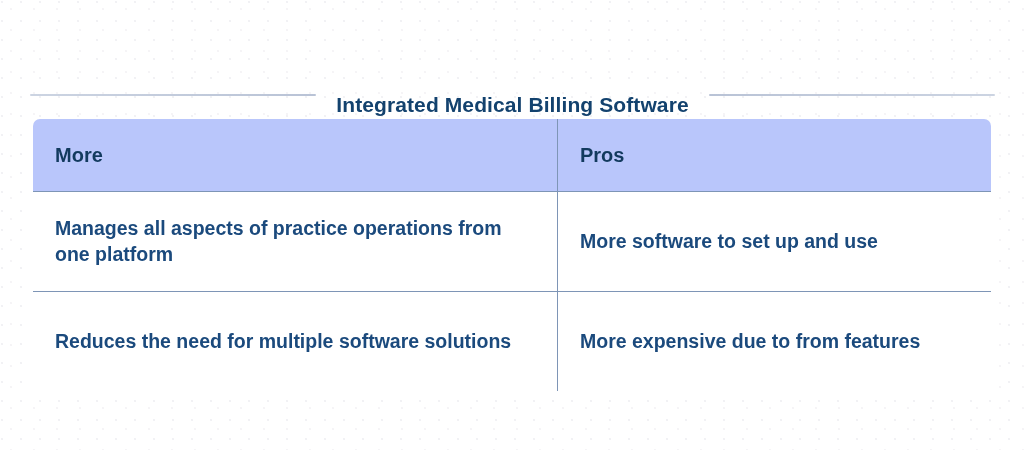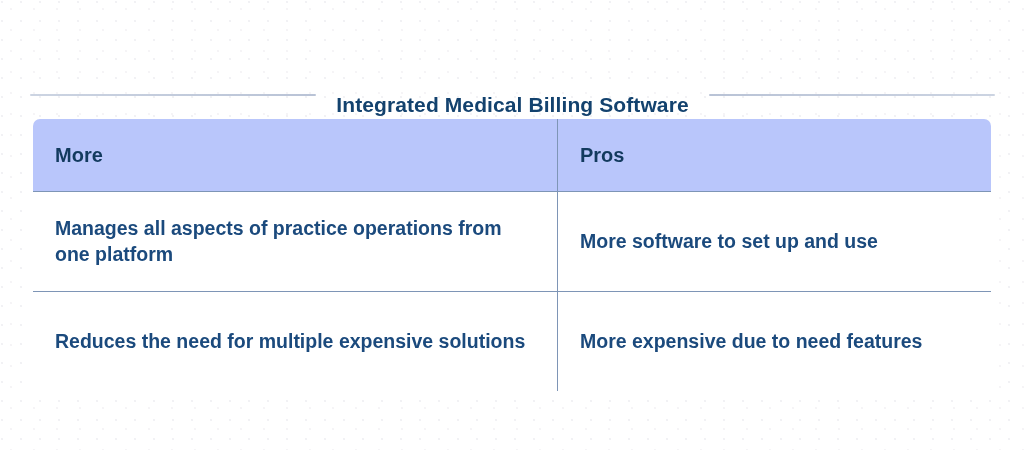--- a/index.html
+++ b/index.html
@@ -139,23 +139,23 @@
         <tr class="row-first">
           <td class="col-left">
             <span class="cell-text">Manages all aspects of practice operations from one platform</span>
           </td>
           <td class="col-right">
             <span class="cell-text">More software to set up and use</span>
           </td>
         </tr>
         <tr class="row-last">
           <td class="col-left">
-            <span class="cell-text">Reduces the need for multiple expensive solutions</span>
+            <span class="cell-text">Reduces the need for multiple software solutions</span>
           </td>
           <td class="col-right">
-            <span class="cell-text">More expensive due to need features</span>
+            <span class="cell-text">More expensive due to from features</span>
           </td>
         </tr>
       </tbody>
     </table>
   </div>
 
 </div>
 
 </body></html>

